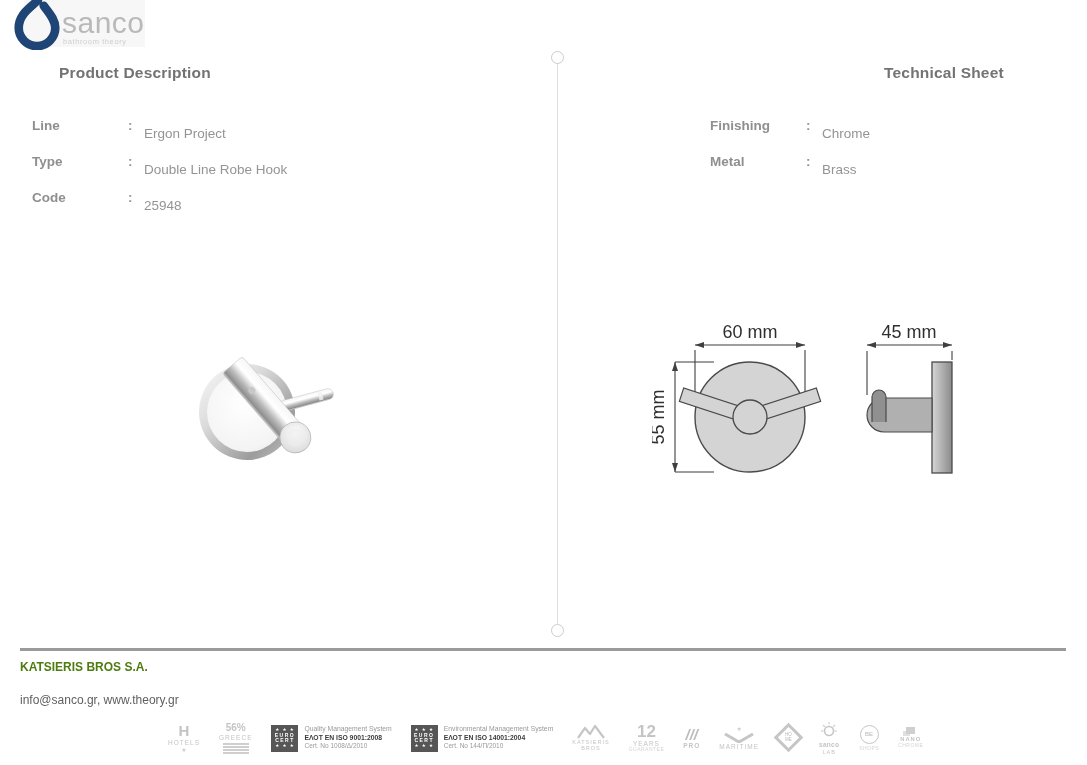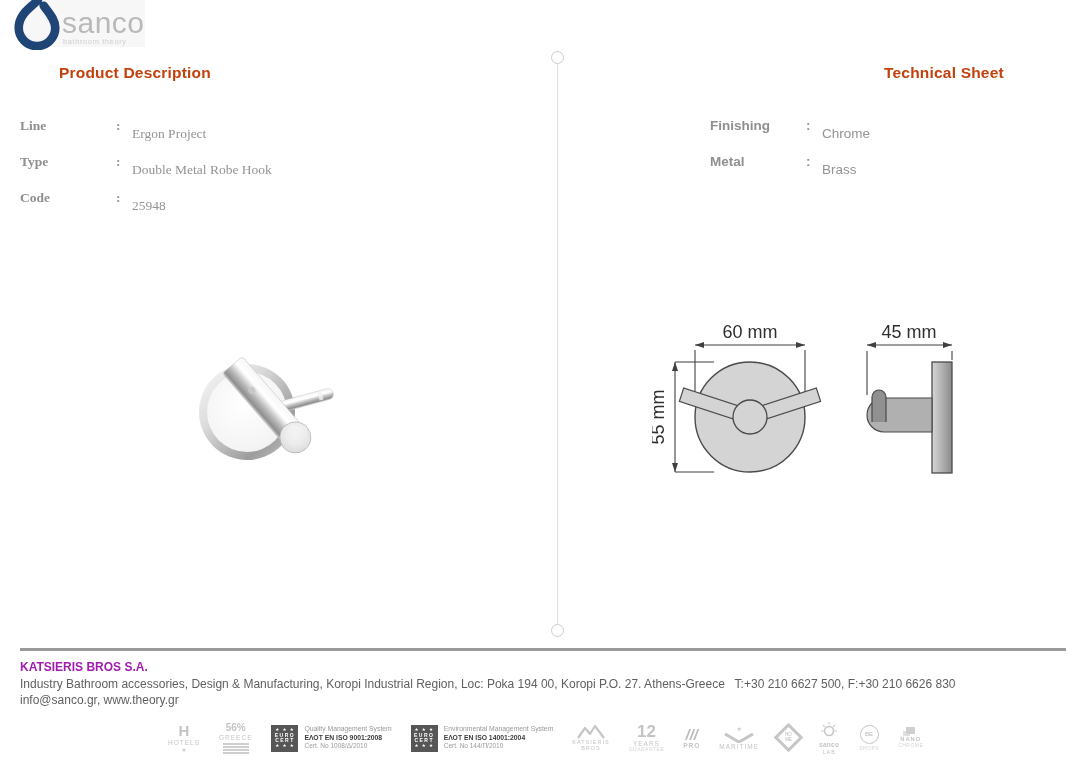--- a/index.html
+++ b/index.html
@@ -6,43 +6,43 @@
   .page {
     position:relative; width:1087px; height:765px; background:#ffffff;
     font-family:"Liberation Sans", sans-serif; overflow:hidden;
   }
   
   .logo-bg { position:absolute; left:24px; top:0; width:121px; height:47px; background:#f7f7f7; }
   .drop-svg { position:absolute; left:12px; top:-2px; }
   .brand-name { position:absolute; left:62px; top:6px; font-size:30px; color:#b9b9b9; letter-spacing:0.5px; }
   .brand-tagline { position:absolute; left:63px; top:37px; font-size:7.5px; color:#cfcfcf; letter-spacing:0.6px; }
   
-  .col-title { position:absolute; top:64px; font-size:15.5px; font-weight:bold; color:#c2410c; letter-spacing:0.2px;text-align:center; }
+  .col-title { position:absolute; top:64px; font-size:15.5px; font-weight:bold; color:#737373; letter-spacing:0.2px;text-align:center; }
   .title-left { left:59px; }
   .title-right { left:884px; }
   
   .fields { position:absolute; top:116px; font-size:13.5px; color:#949494; }
-  .fields-left { left:20px;font-family:Liberation Serif, serif; }
+  .fields-left { left:32px; }
   .fields-right { left:710px; }
   .frow { display:flex; line-height:19px; margin-bottom:9px; }
   .flabel { width:96px; font-weight:bold; color:#8f8f8f; }
   .fsep { width:16px; font-weight:bold; }
   .fvalue { font-weight:normal;margin-top:8px; }
   
   .divider-line { position:absolute; left:557px; top:62px; width:1px; height:562px; background:#dedede; }
   .divider-dot { position:absolute; width:11px; height:11px; border:1px solid #cccccc; border-radius:50%; background:#ffffff; }
   .dot-top { left:551px; top:51px; }
   .dot-bottom { left:551px; top:624px; }
   
   .product-svg { position:absolute; left:193px; top:338px; }
   .drawing-svg { position:absolute; left:652px; top:312px; }
   .dim-text { font-family:"Liberation Sans", sans-serif; font-size:18px; fill:#2f2f2f; }
   
   .footer-rule { position:absolute; left:20px; top:648px; width:1046px; height:3px; background:#9a9a9a; }
-  .footer-company { position:absolute; left:20px; top:660px; font-size:12px; font-weight:bold; color:#a21caf; }
+  .footer-company { position:absolute; left:20px; top:660px; font-size:12px; font-weight:bold; color:#4d7c0f; }
   .footer-address { position:absolute; left:20px; top:677px; font-size:12px; color:#5f5f5f; white-space:pre; }
   .footer-contact { position:absolute; left:20px; top:693px; font-size:12px; color:#5f5f5f; }
   
   .badges { position:absolute; left:168px; top:712px; width:830px; height:52px;
             display:flex; align-items:center; gap:19px; color:#c4c4c4; }
   .badge { display:flex; flex-direction:column; align-items:center; text-align:center; line-height:1.15; }
   .badge-icon-big { font-size:15px; font-weight:bold; color:#c4c4c4; }
   .badge-label { font-size:6.5px; letter-spacing:1px; color:#c4c4c4; }
   .badge-sub { font-size:5px; letter-spacing:0.5px; color:#d4d4d4; }
   .badge-star { font-size:6px; color:#cfcfcf; }
@@ -83,21 +83,21 @@
 
   <div class="fields fields-left">
     <div class="frow">
       <span class="flabel">Line</span>
       <span class="fsep">:</span>
       <span class="fvalue">Ergon Project</span>
     </div>
     <div class="frow">
       <span class="flabel">Type</span>
       <span class="fsep">:</span>
-      <span class="fvalue">Double Metal Robe Hook</span>
+      <span class="fvalue">Double Line Robe Hook</span>
     </div>
     <div class="frow">
       <span class="flabel">Code</span>
       <span class="fsep">:</span>
       <span class="fvalue">25948</span>
     </div>
   </div>
 
   <div class="fields fields-right">
     <div class="frow">
@@ -203,21 +203,20 @@
       <path d="M220 110 L220 85 A 7 7 0 0 1 234 85 L234 110" fill="#909090" stroke="#4a4a4a" stroke-width="1.2"></path>
     </g>
 
     <text class="dim-text" x="98" y="26" text-anchor="middle">60 mm</text>
     <text class="dim-text" x="257" y="26" text-anchor="middle">45 mm</text>
     <text class="dim-text" x="12" y="105" text-anchor="middle" transform="rotate(-90 12 105)">55 mm</text>
   </svg>
 
   <div class="footer-rule"></div>
   <div class="footer-company">KATSIERIS BROS S.A.</div>
-  <div class="footer-address">Industry Bathroom accessories, Design &amp; Manufacturing, Koropi Industrial Region, Loc: Poka 194 00, Koropi P.O. 27. Athens-Greece   T:+30 210 6627 500, F:+30 210 6626 830</div>
   <div class="footer-contact">info@sanco.gr, www.theory.gr</div>
 
   <div class="badges">
 
     <div class="badge">
       <span class="badge-icon-big">H</span>
       <span class="badge-label">HOTELS</span>
       <span class="badge-star">★</span>
     </div>
 

